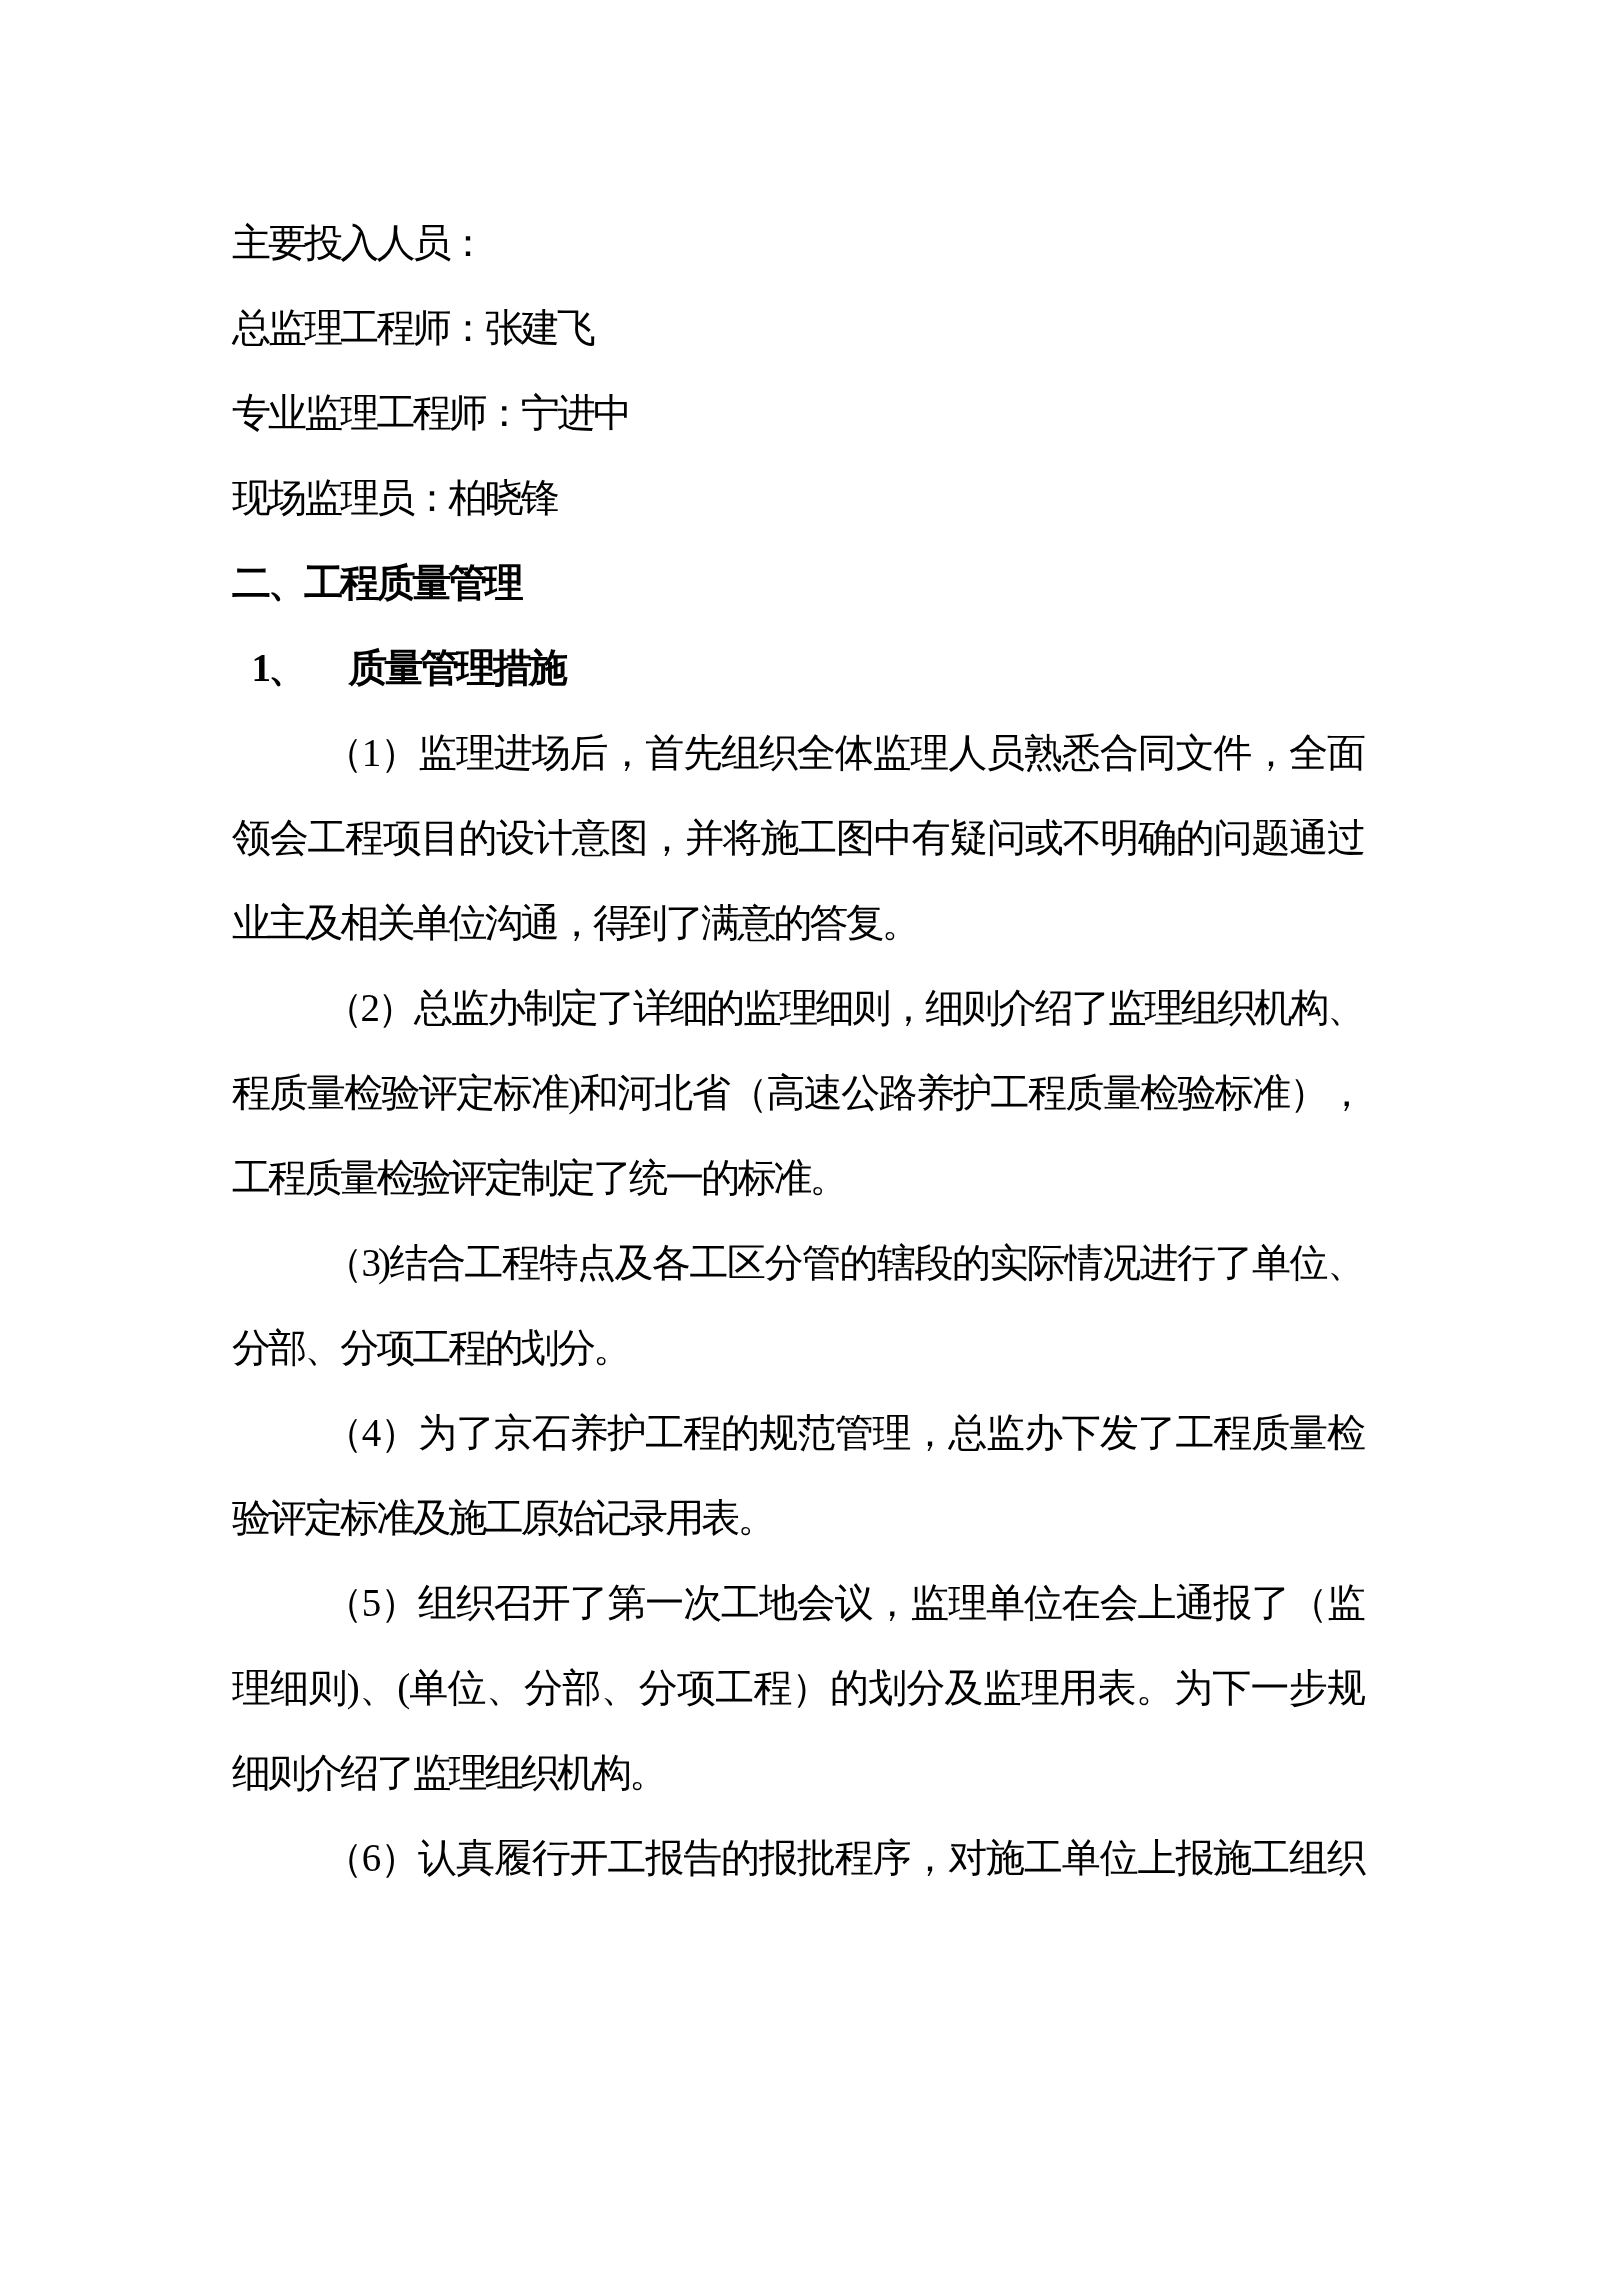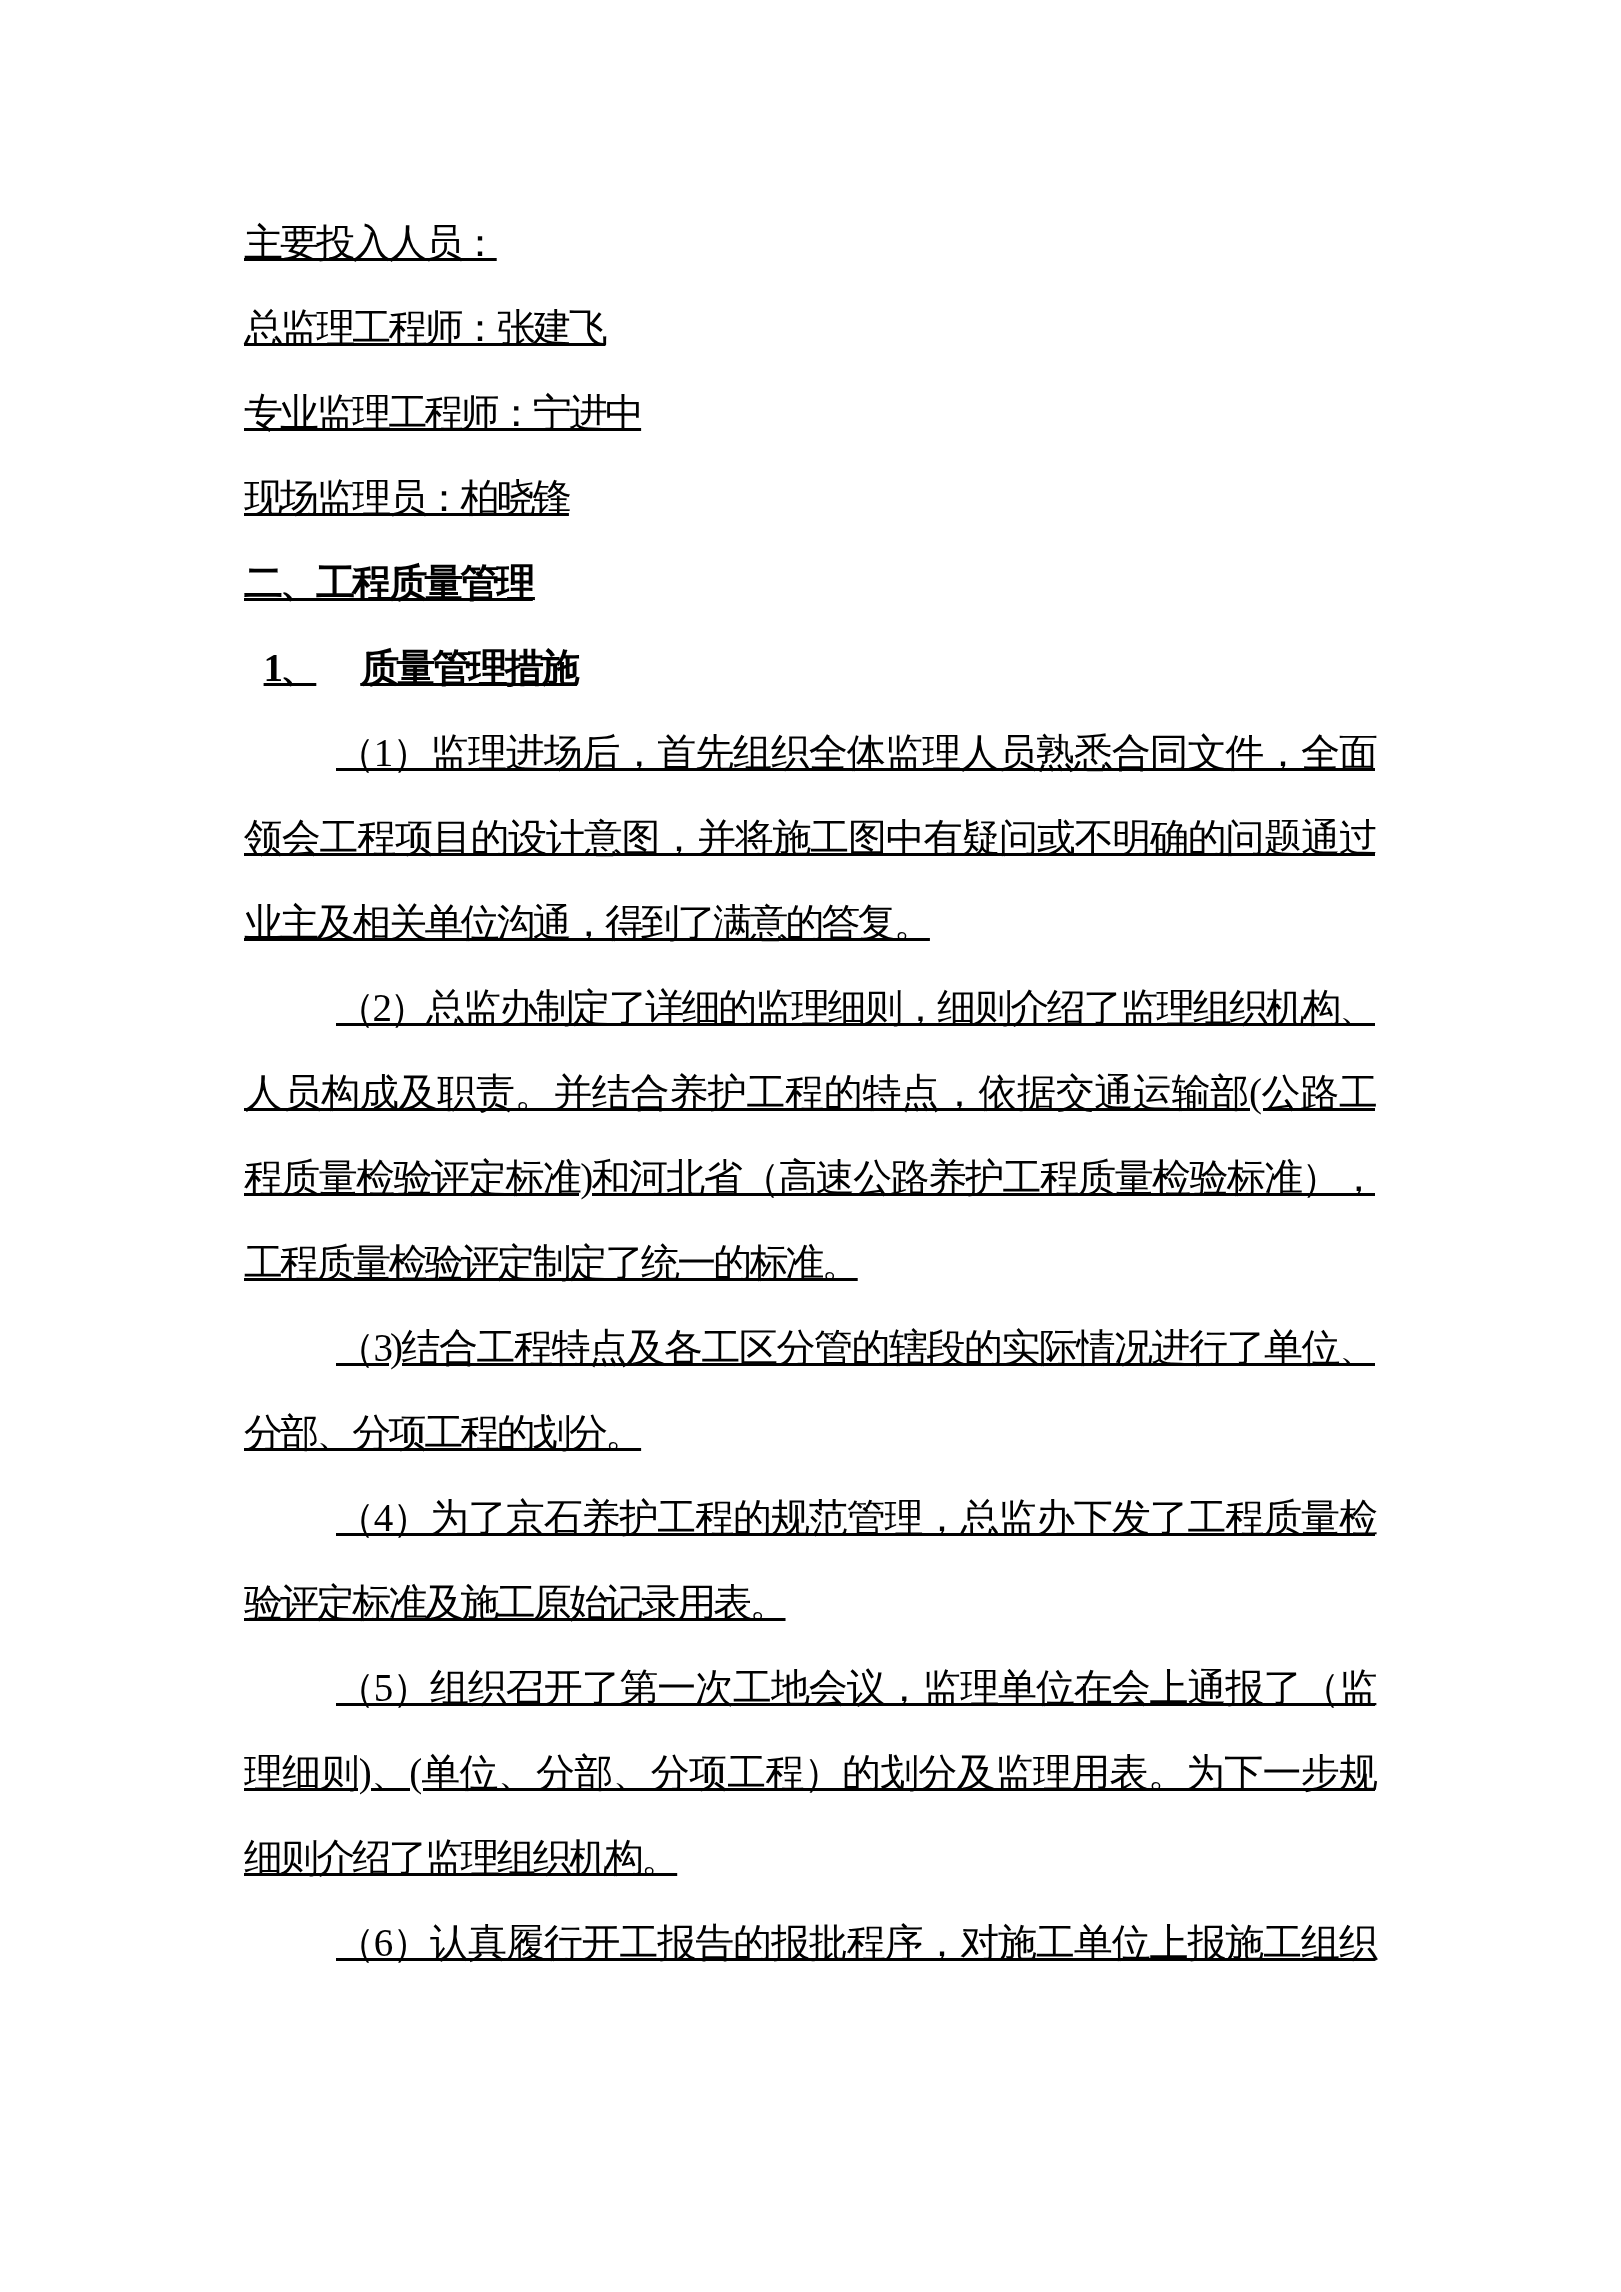--- a/index.html
+++ b/index.html
@@ -7,23 +7,22 @@
   .page{
     position:relative;
     width:1621px;height:2293px;
     background:#ffffff;
     color:#000000;
     font-family:"Liberation Serif","DejaVu Serif",serif;
     overflow:hidden;
   }
   .content{
     position:absolute;
-    left:244px;top:200px;
+    left:232px;top:200px;
     width:1131px;
-    text-decoration:underline;
   }
   .ln{
     height:85px;
     line-height:85px;
     font-size:39px;
     letter-spacing:-2.9px;
     white-space:nowrap;
   }
   .j{
     white-space:normal;
@@ -51,21 +50,20 @@
 
     <div class="ln bold numline">
       <span>1、</span><span class="title">质量管理措施</span>
     </div>
 
     <div class="ln j ind">（1）监理进场后，首先组织全体监理人员熟悉合同文件，全面</div>
     <div class="ln j">领会工程项目的设计意图，并将施工图中有疑问或不明确的问题通过</div>
     <div class="ln">业主及相关单位沟通，得到了满意的答复。</div>
 
     <div class="ln j ind">（2）总监办制定了详细的监理细则，细则介绍了监理组织机构、</div>
-    <div class="ln j">人员构成及职责。并结合养护工程的特点，依据交通运输部(公路工</div>
     <div class="ln j">程质量检验评定标准)和河北省（高速公路养护工程质量检验标准），</div>
     <div class="ln">工程质量检验评定制定了统一的标准。</div>
 
     <div class="ln j ind">（3)结合工程特点及各工区分管的辖段的实际情况进行了单位、</div>
     <div class="ln">分部、分项工程的划分。</div>
 
     <div class="ln j ind">（4）为了京石养护工程的规范管理，总监办下发了工程质量检</div>
     <div class="ln">验评定标准及施工原始记录用表。</div>
 
     <div class="ln j ind">（5）组织召开了第一次工地会议，监理单位在会上通报了（监</div>

